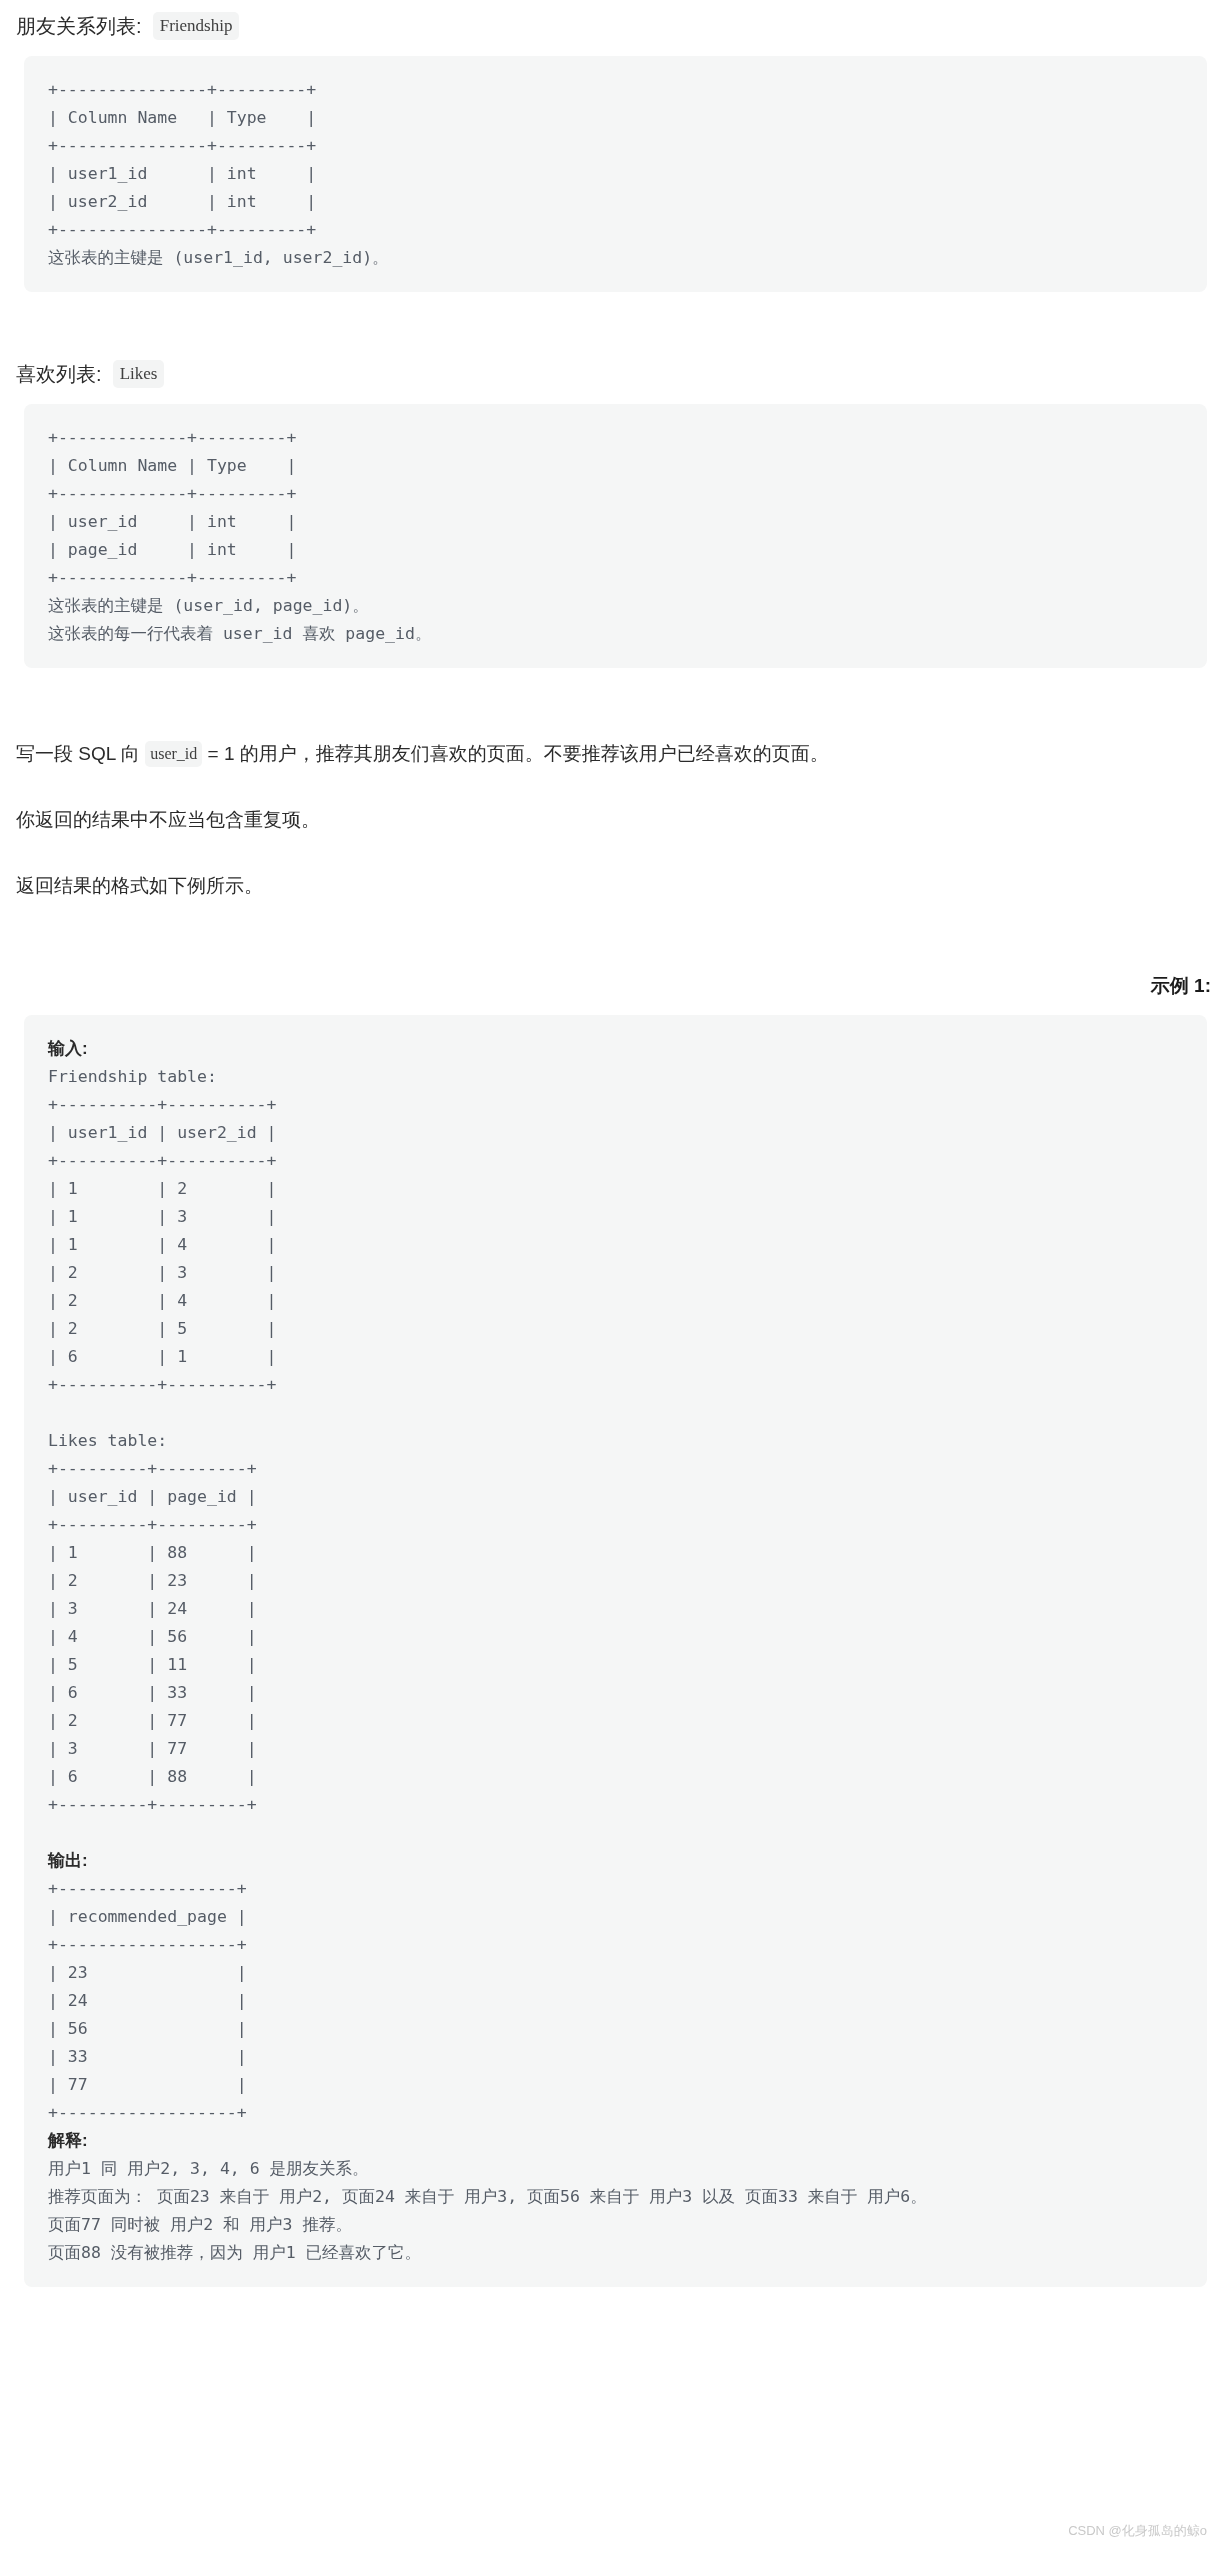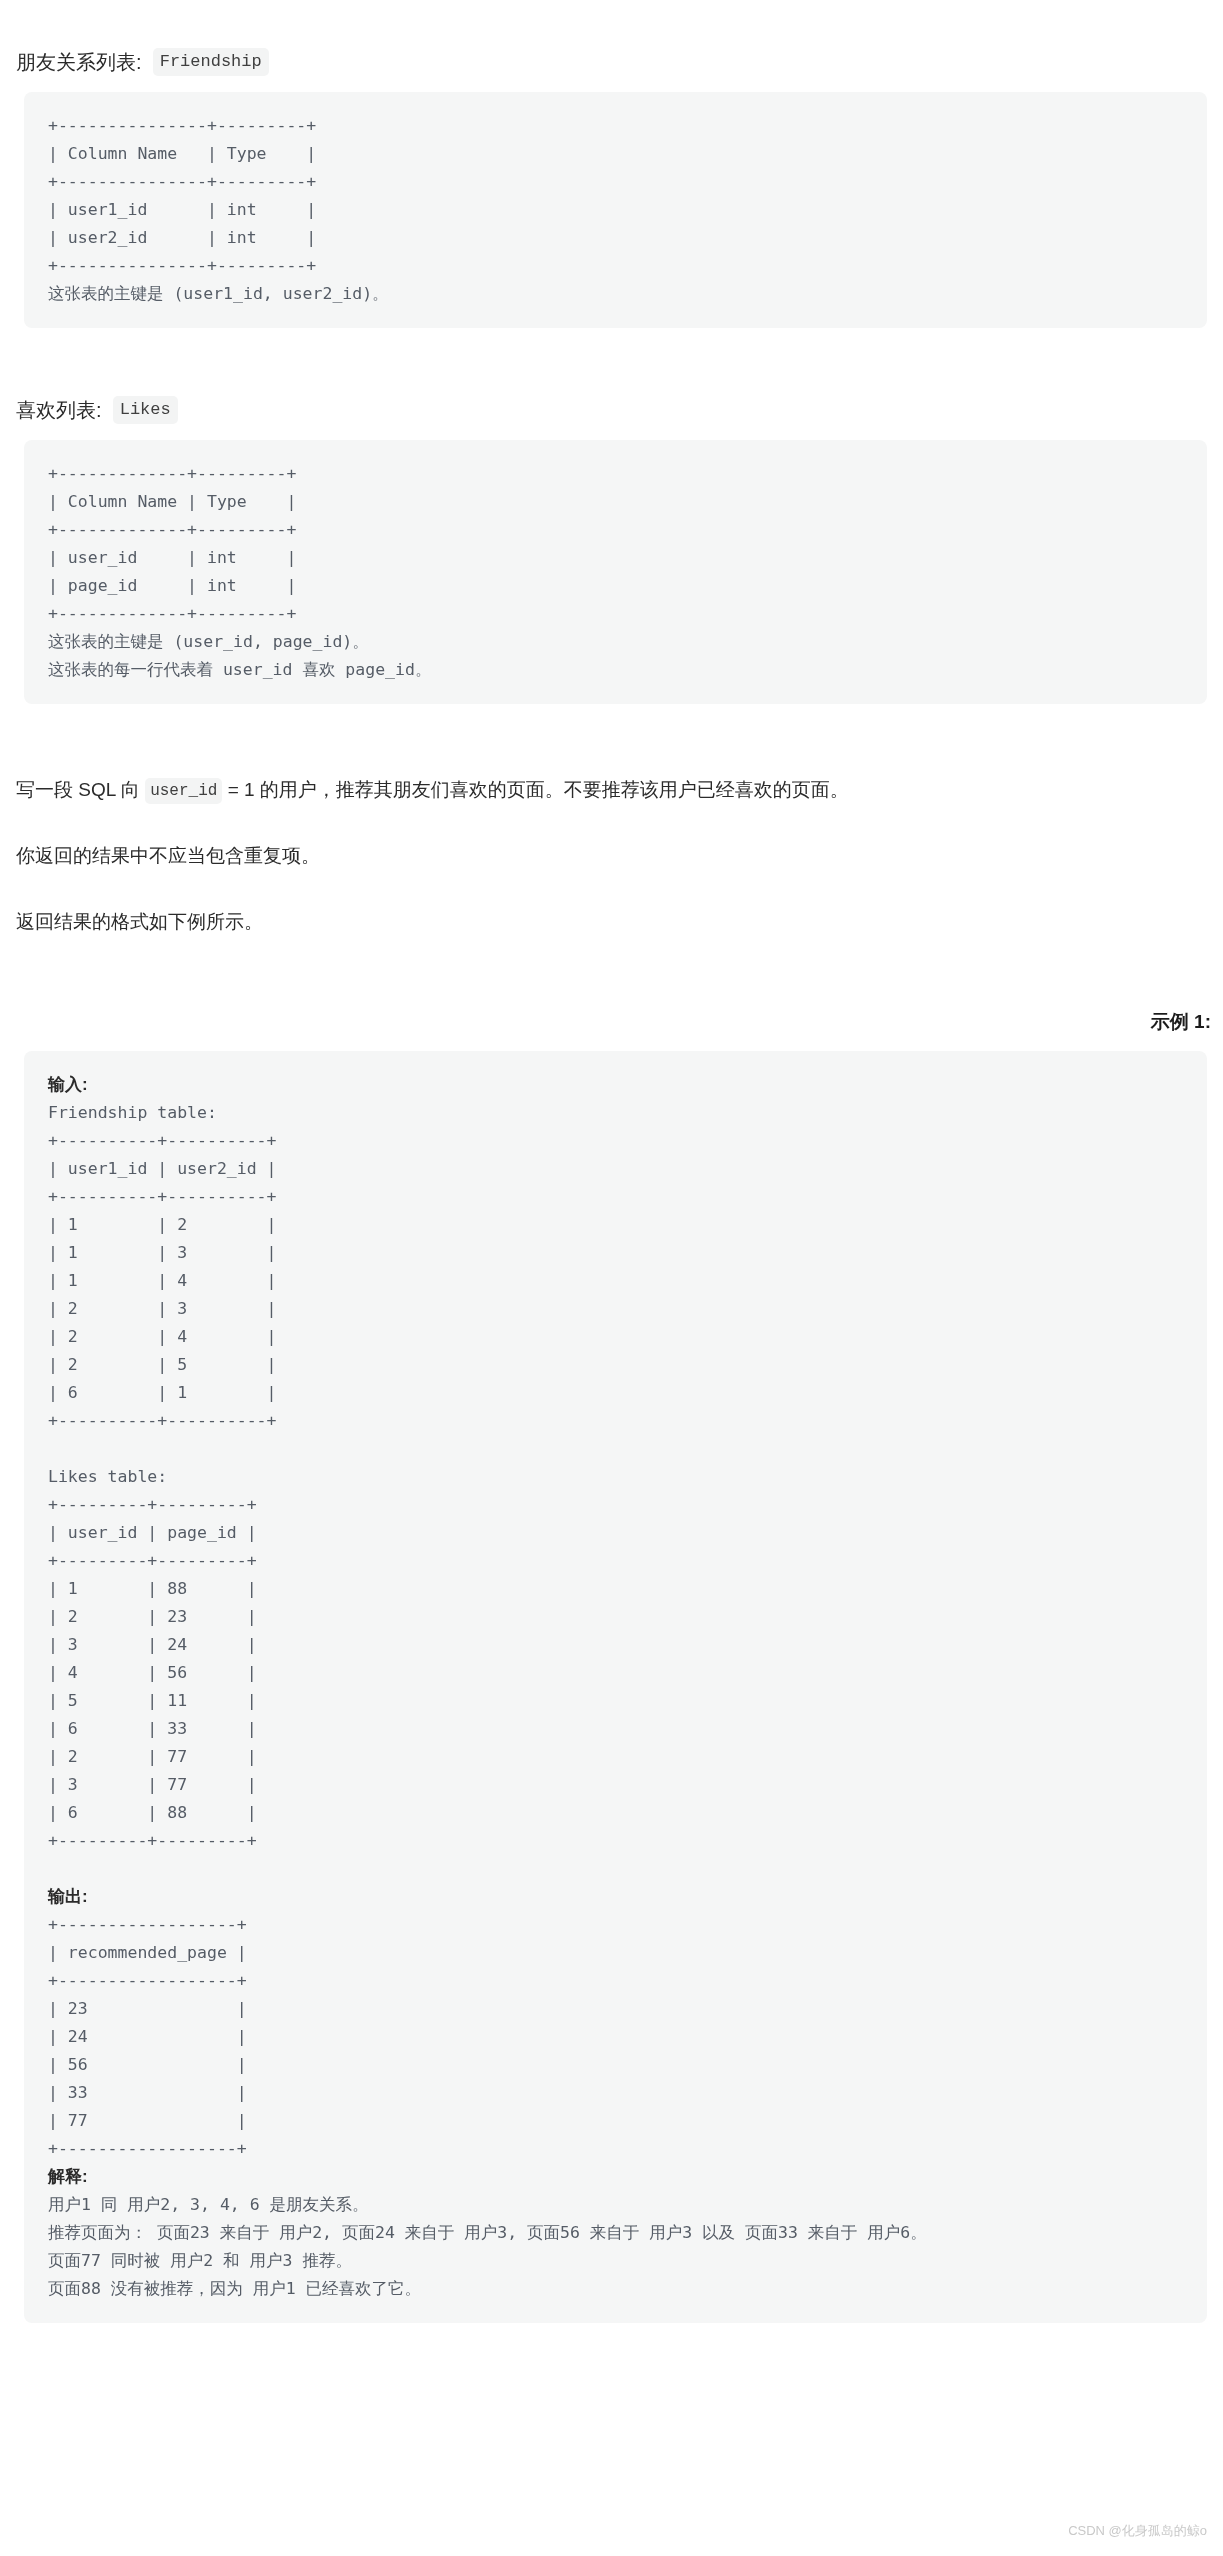--- a/index.html
+++ b/index.html
@@ -12,36 +12,35 @@
     min-height: 2556px;
     position: relative;
     font-family: "Liberation Sans", "DejaVu Sans", sans-serif;
     color: #2b2b2b;
     -webkit-font-smoothing: antialiased;
   }
   .page {
     padding: 0 12px 0 12px;
     box-sizing: border-box;
     width: 1223px;
-    margin-top: 36px;
   }
 
   
   .table-heading {
     font-size: 20px;
     line-height: 30px;
     color: #2b2b2b;
     margin: 0;
     padding: 11px 0 0 4px;
     display: flex;
     align-items: center;
     white-space: pre;
   }
   .inline-code {
-    font-family: Liberation Mono, monospace;
+    font-family: Liberation Serif, serif;
     background: #f3f4f4;
     border-radius: 5px;
     padding: 2px 7px;
     font-size: 17px;
     color: #3f3f3f;
     line-height: 24px;
     display: inline-block;
   }
 
   

